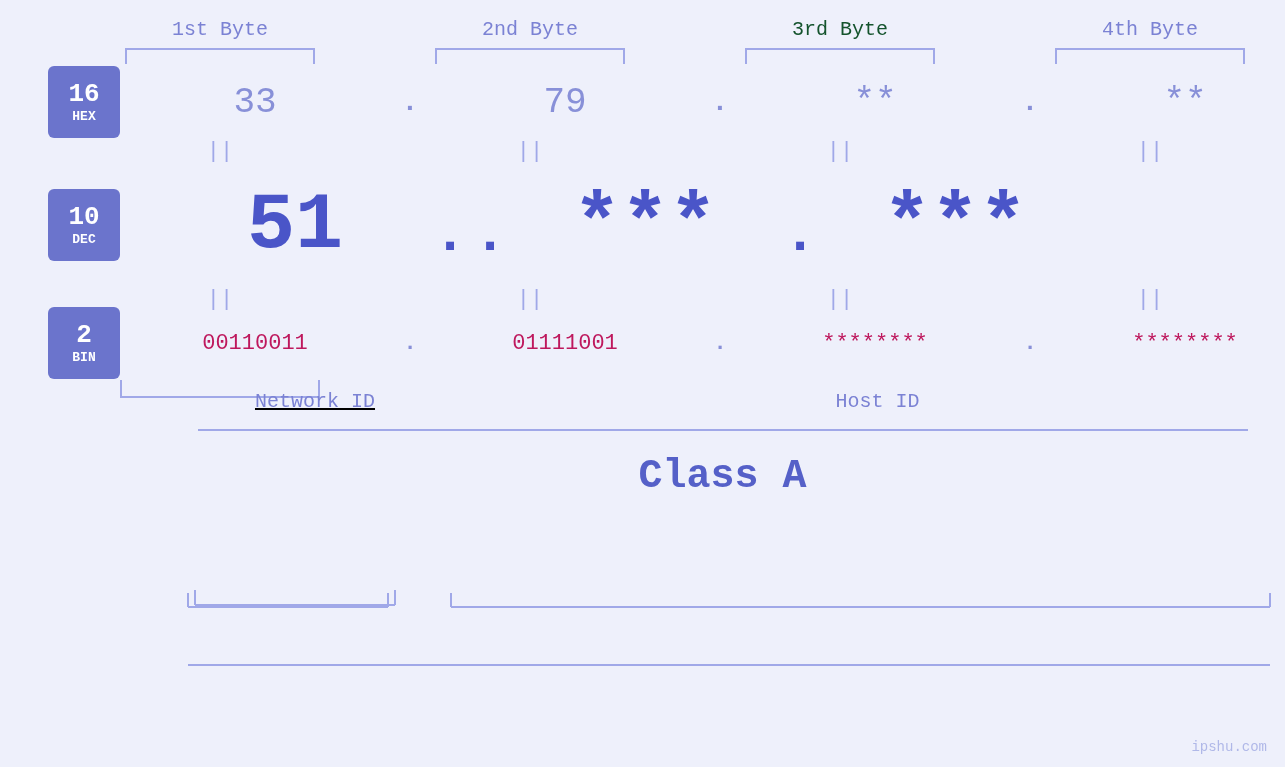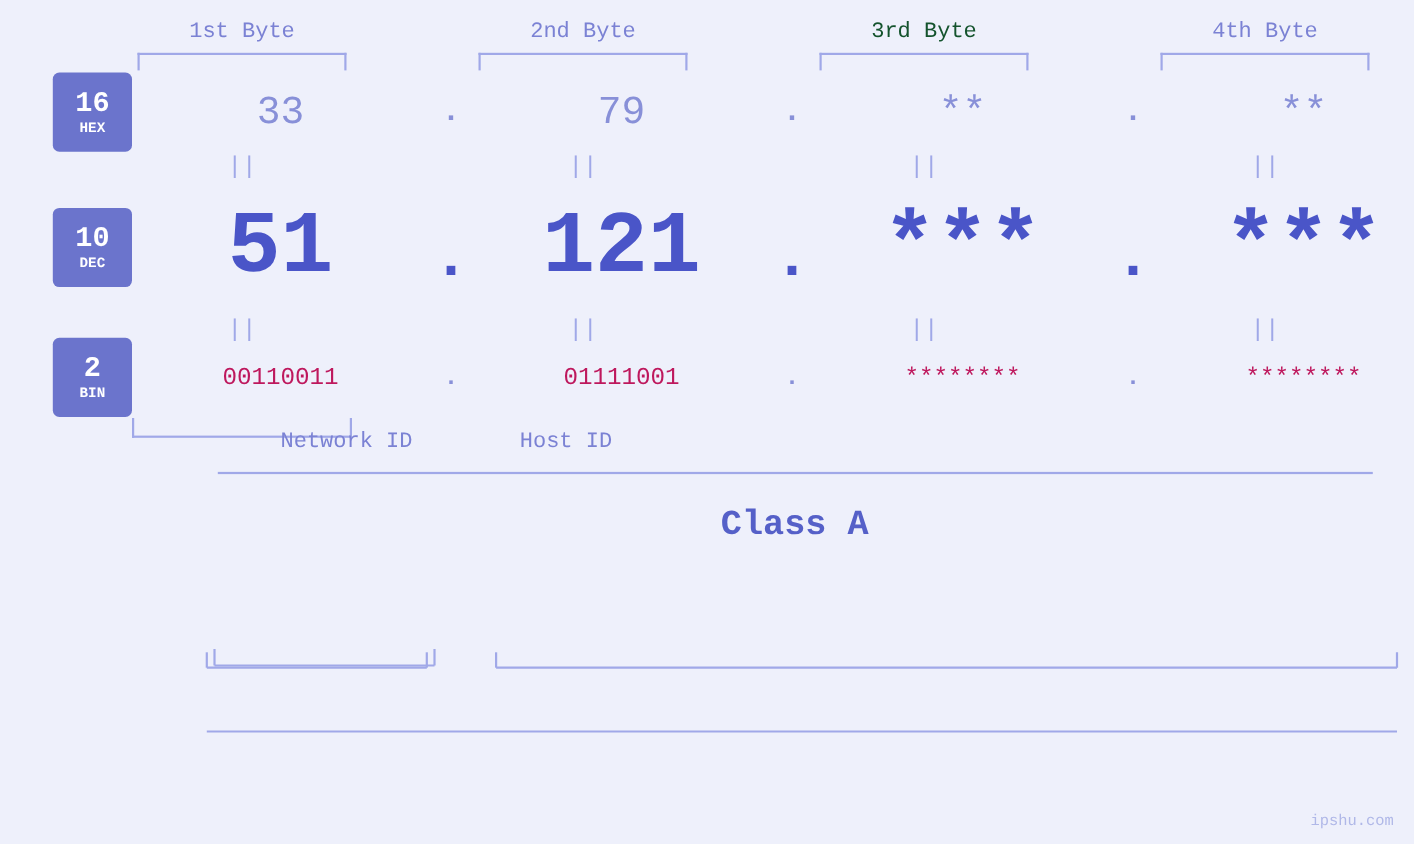--- a/index.html
+++ b/index.html
@@ -84,25 +84,26 @@
       font-family: 'Courier New', Courier, monospace;
       width: 270px;
       text-align: center;
     }
 
     .host-id-label {
       color: #7b82d4;
       font-size: 20px;
       font-family: 'Courier New', Courier, monospace;
       width: 810px;
+      text-align: center;
     }
 
     .class-label {
       color: #5560c8;
-      font-size: 32px;
+      font-size: 40px;
       font-family: 'Courier New', Courier, monospace;
       font-weight: bold;
       text-align: right;
     }
 
     
     .watermark {
       position: absolute;
       bottom: 12px;
       right: 18px;
@@ -271,23 +272,20 @@
       <div class="base-badge">
         <span class="base-number">10</span>
         <span class="base-label">DEC</span>
       </div>
     </div>
     <div class="cells-and-dots" style="align-items:center;">
       <div class="cell-270">
         <span class="dec-value">51</span>
       </div>
       <div class="dot-40 dot-dec" style="color:#4a55c8;font-size:56px;font-weight:bold;padding-top:20px;">.</div>
-      <div class="cell-270">
-        <span class="dec-value">121</span>
-      </div>
       <div class="dot-40 dot-dec" style="color:#4a55c8;font-size:56px;font-weight:bold;padding-top:20px;">.</div>
       <div class="cell-270">
         <span class="dec-value">***</span>
       </div>
       <div class="dot-40 dot-dec" style="color:#4a55c8;font-size:56px;font-weight:bold;padding-top:20px;">.</div>
       <div class="cell-270">
         <span class="dec-value">***</span>
       </div>
     </div>
   </div>
@@ -354,21 +352,21 @@
       <div style="width:270px;"></div>
       <div class="dot-40"></div>
       <div style="width:270px;"></div>
     </div>
   </div>
 
   <div class="full-row" style="height:36px; margin-top:-18px;">
     <div class="left-col"></div>
     <div style="display:flex; flex:1;">
 
-      <div style="width:310px; display:flex; align-items:center; justify-content:center;">
+      <div style="width:310px; display:flex; align-items:center; justify-content:center;text-decoration:underline;">
         <span class="network-id-label">Network ID</span>
       </div>
 
       <div style="flex:1; display:flex; align-items:center; justify-content:center;">
         <span class="host-id-label">Host ID</span>
       </div>
     </div>
   </div>
 
   <div class="full-row" style="height:16px; margin-top:10px;">

